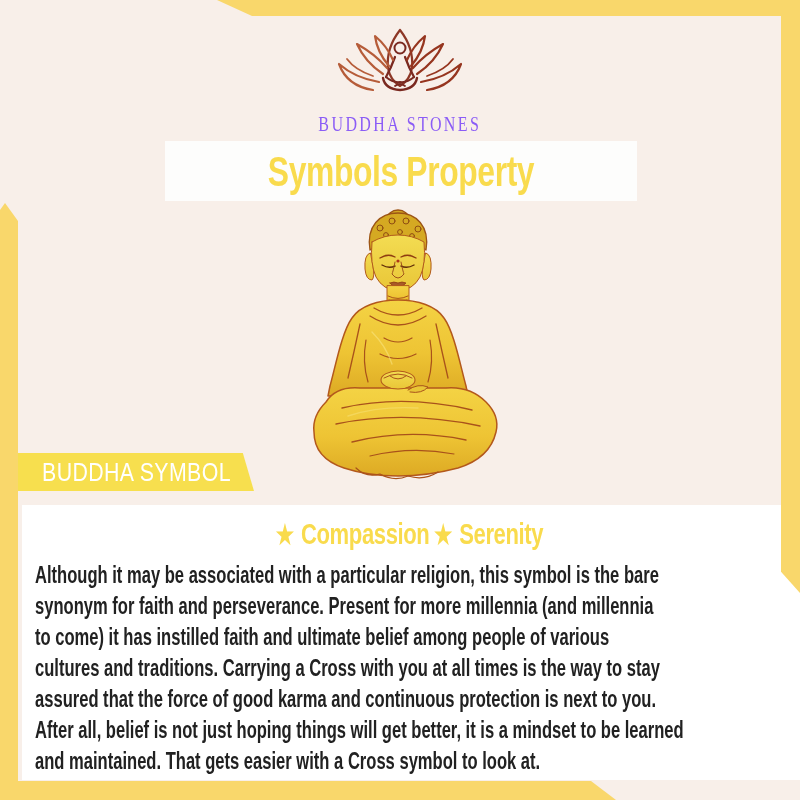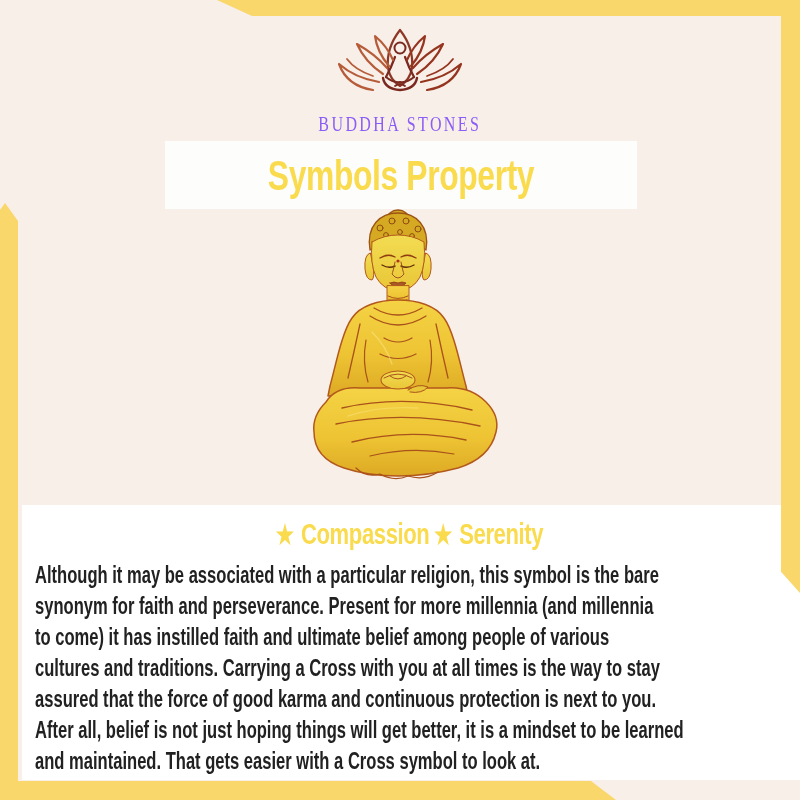--- a/index.html
+++ b/index.html
@@ -28,21 +28,21 @@
   
   .logo{position:absolute;left:325px;top:26px;width:150px;height:82px;z-index:5;}
   .brand-name{
     position:absolute;left:0;top:111px;width:800px;text-align:center;z-index:5;
     font-family:"Liberation Serif",serif;font-size:20px;letter-spacing:3px;
     color:#8b5cf6;line-height:26px;
   }
   .brand-name span{display:inline-block;transform:scaleX(0.8);}
   
   .heading-band{
-    position:absolute;left:165px;top:141px;width:472px;height:68px;background:#fdfdfc;
+    position:absolute;left:165px;top:141px;width:472px;height:60px;background:#fdfdfc;
     display:flex;align-items:center;justify-content:center;z-index:5;
   }
   .heading-band span{
     font-size:43px;font-weight:700;color:#f9db4d;white-space:nowrap;
     transform:scaleX(0.74);letter-spacing:-0.5px;
   }
   
   .statue{position:absolute;left:308px;top:206px;width:196px;height:284px;z-index:6;}
   
   .banner{
@@ -176,20 +176,23 @@
     <path d="M100,184 Q110,177 120,181 Q114,188 102,186" fill="#e9c637" stroke="#a9521b" stroke-width="1"></path>
 
     <ellipse cx="90" cy="174" rx="17" ry="9" fill="url(#goldFace)" stroke="#b25a1c" stroke-width="1.1"></ellipse>
     <path d="M76,172 Q90,164 104,172" stroke="#a9521b" stroke-width="1"></path>
     <path d="M82,170 Q90,176 98,170" stroke="#a9521b" stroke-width="1"></path>
 
     <path d="M64,126 Q78,140 84,158" stroke="#fbe98c" stroke-width="1.4" opacity="0.5"></path>
     <path d="M40,210 Q70,200 110,202" stroke="#fbe98c" stroke-width="1.4" opacity="0.4"></path>
   </svg>
 
+  <div class="banner">
+    <span>BUDDHA SYMBOL</span>
+  </div>
 
   <div class="panel"></div>
 
   <div class="traits">
     <div class="inner">
       <span class="star">★</span>
       <span class="lbl">Compassion</span>
       <span class="star second">★</span>
       <span class="lbl">Serenity</span>
     </div>

